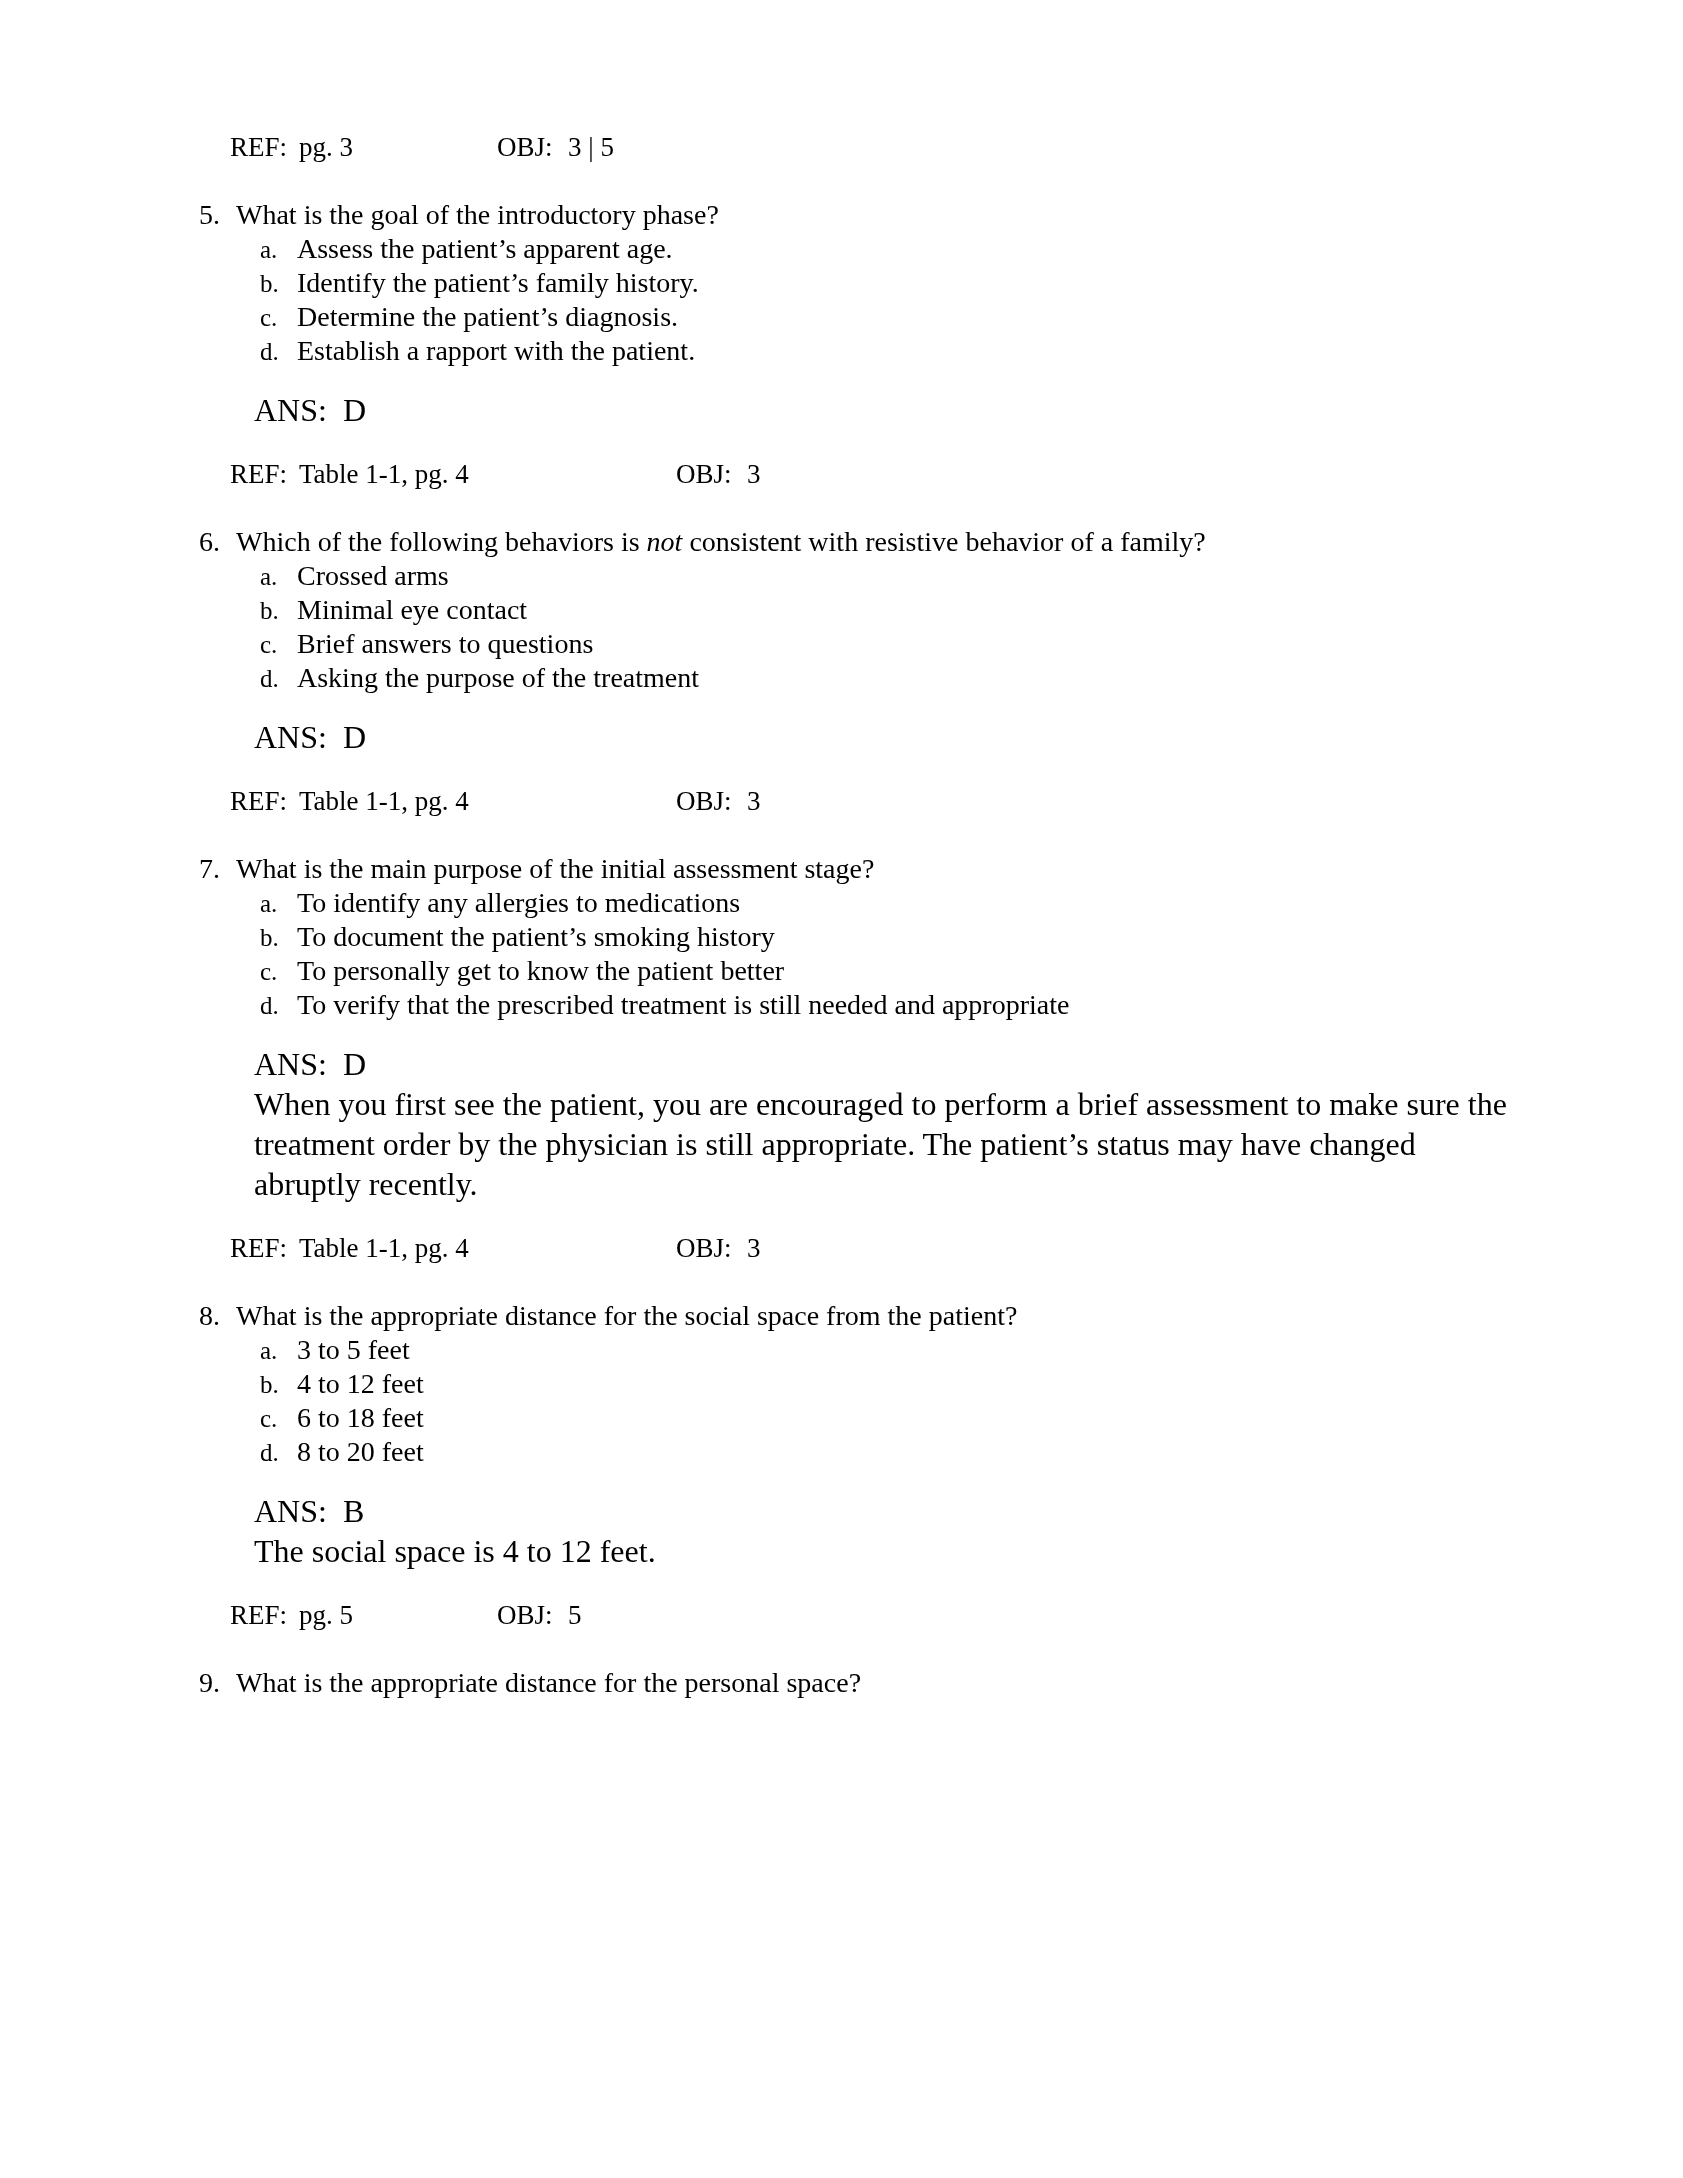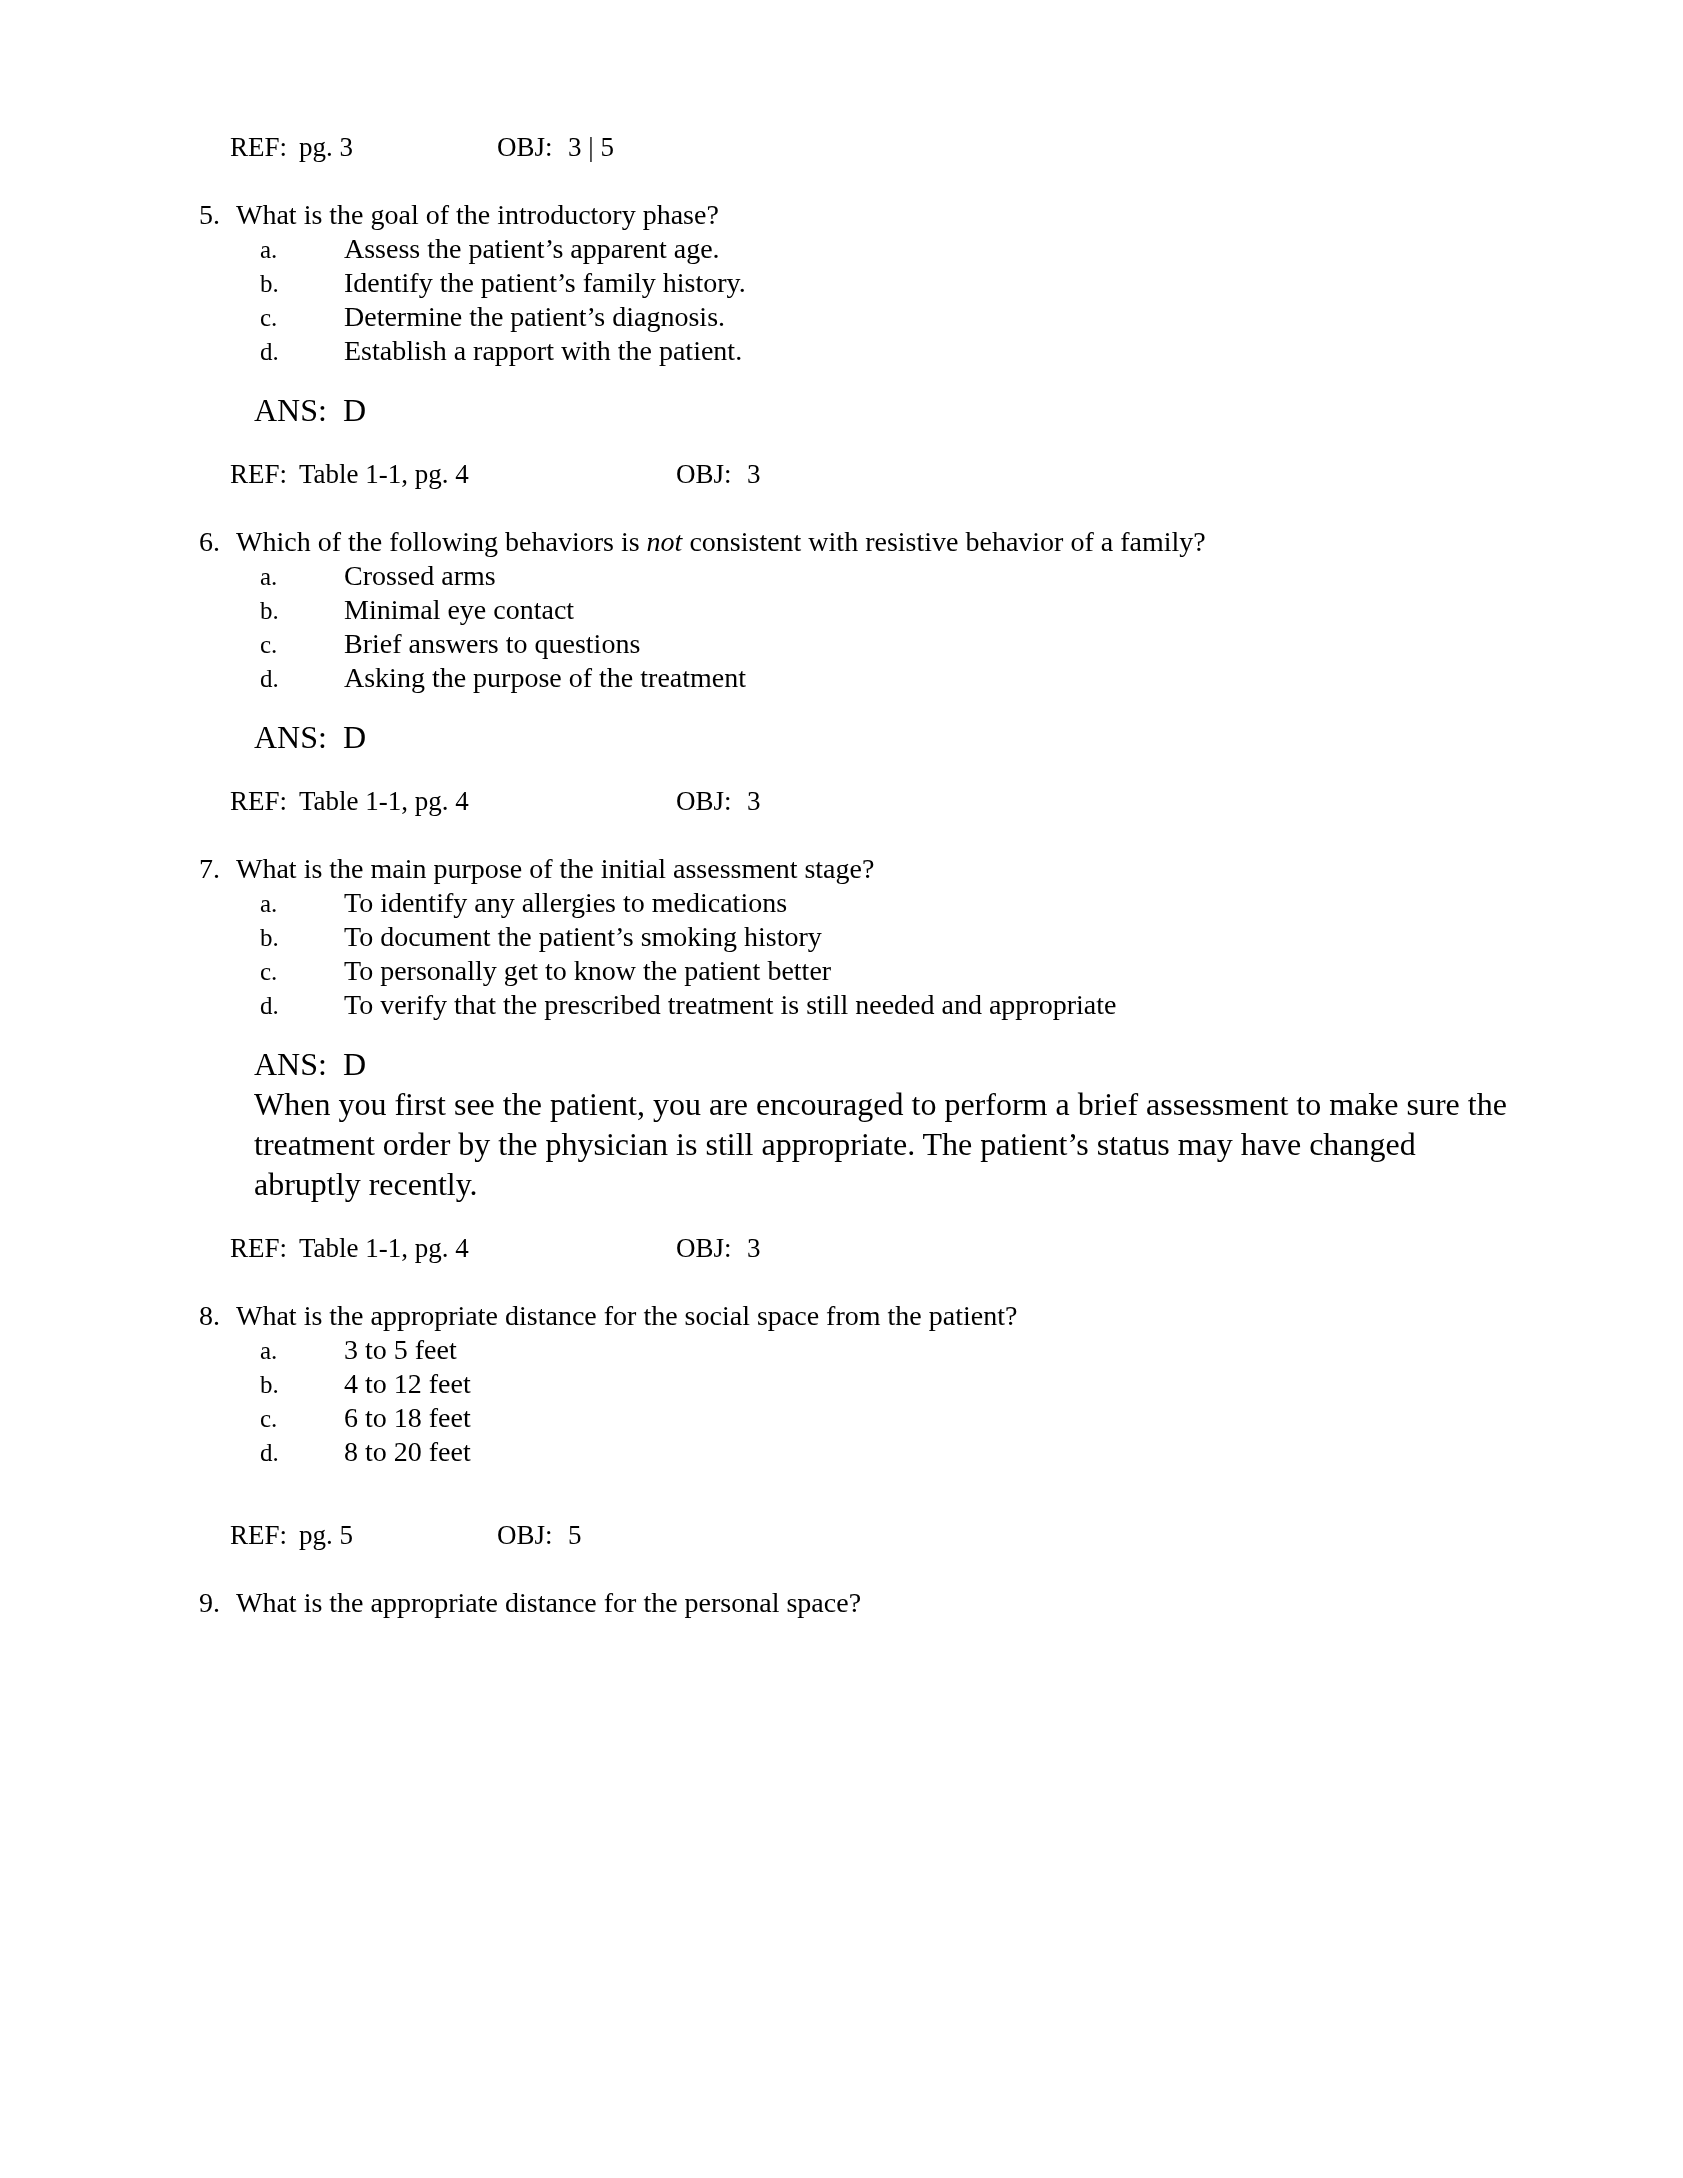--- a/index.html
+++ b/index.html
@@ -65,21 +65,21 @@
     line-height: 28px;
     padding-top: 0;
     align-items: baseline;
   }
   .optletter {
     width: 37px;
     flex: 0 0 auto;
     margin-left: 30px;
     font-size: 25px;
   }
-  .opttext { flex: 1 1 auto; margin-left: 47px; }
+  .opttext { flex: 1 1 auto; }
 
   .ansblock { font-size: 32px; line-height: 40px; margin-left: 24px; }
   .ansline { white-space: pre; }
   .rationale { }
   .gap-md { height: 24px; }
   .gap-lg { height: 28px; }
   .opt-gap { height: 5px; }
 </style>
 </head>
 <body>
@@ -240,20 +240,24 @@
           <span class="optletter">c.</span>
           <span class="opttext">6 to 18 feet</span>
         </div>
         <div class="opt-gap"></div>
         <div class="optline">
           <span class="optletter">d.</span>
           <span class="opttext">8 to 20 feet</span>
         </div>
       </div>
       <div class="gap-md"></div>
+      <div class="ansblock">
+        <div class="ansline"><span>ANS:</span>&nbsp;&nbsp;<span>B</span></div>
+        <div class="rationale">The social space is 4 to 12 feet.</div>
+      </div>
       <div class="gap-md"></div>
       <div class="refline narrow">
         <span class="ref-label">REF:</span>
         <span class="ref-value">pg. 5</span>
         <span class="obj-label">OBJ:</span>
         <span class="obj-value">5</span>
       </div>
     </div>
 
     <div class="gap-lg"></div>

